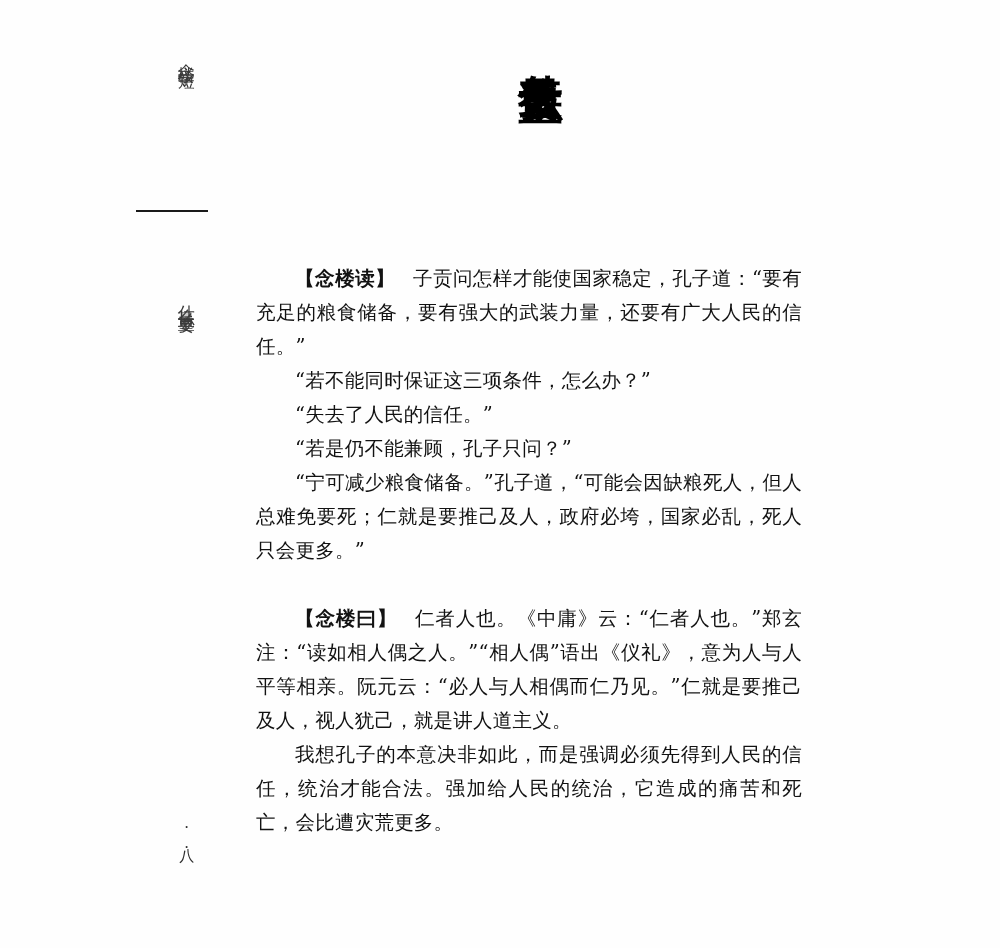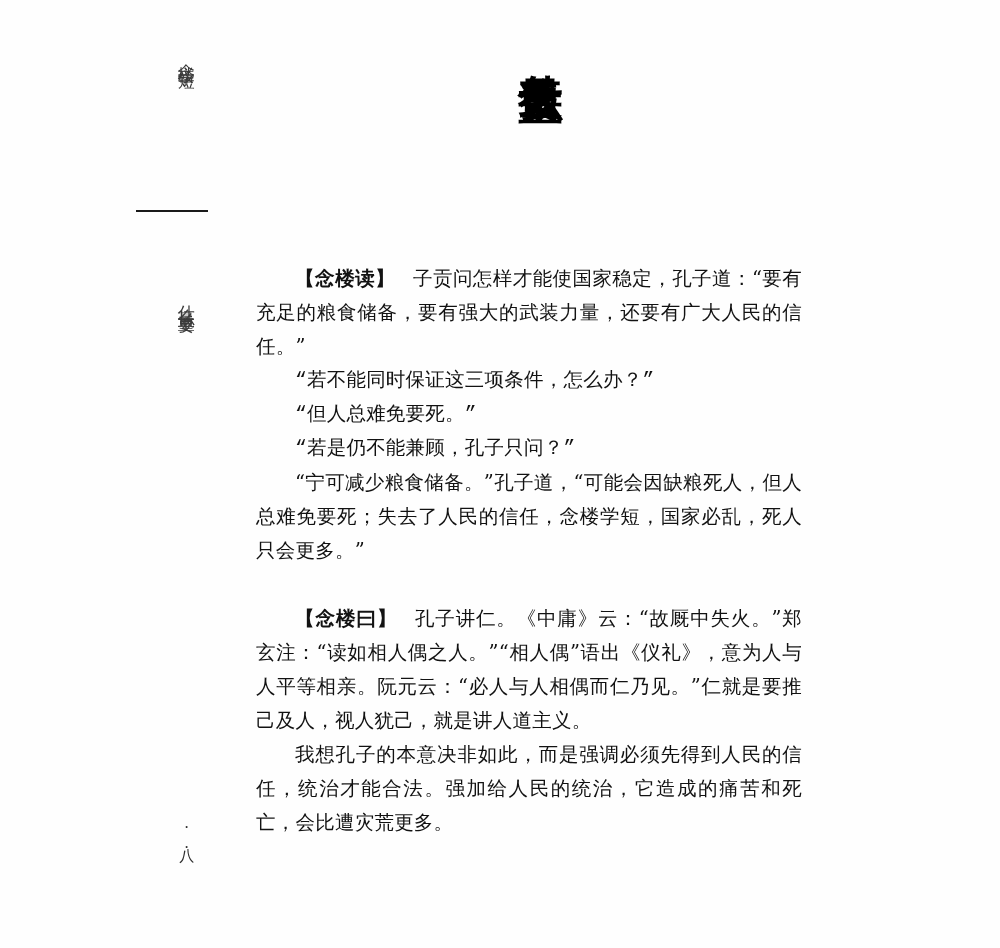--- a/index.html
+++ b/index.html
@@ -113,21 +113,20 @@
     margin: 0;
     color: #121212;
   }
 
   .para.indent {
     text-indent: 2em;
   }
 
   .para.dialogue {
     text-indent: 2em;
-    font-family: Liberation Mono, monospace;
   }
 
   .section-label {
     font-weight: 700;
     letter-spacing: 0.02em;
     margin-right: 0.9em;
   }
 
   .gap {
     height: 34px;
@@ -148,25 +147,25 @@
     <div class="vtext folio">·八·</div>
   </div>
 
   <div class="main-title">什么最重要</div>
 
   <div class="body-col">
 
     <p class="para indent"><span class="section-label">【念楼读】</span><span>子贡问怎样才能使国家稳定，孔子道：“要有充足的粮食储备，要有强大的武装力量，还要有广大人民的信任。”</span></p>
 
     <p class="para dialogue">“若不能同时保证这三项条件，怎么办？”</p>
-    <p class="para dialogue">“但人总难免要死。”</p>
+    <p class="para dialogue">“失去了人民的信任。”</p>
     <p class="para dialogue">“若是仍不能兼顾，孔子只问？”</p>
-    <p class="para indent">“宁可减少粮食储备。”孔子道，“可能会因缺粮死人，但人总难免要死；失去了人民的信任，念楼学短，国家必乱，死人只会更多。”</p>
+    <p class="para indent">“宁可减少粮食储备。”孔子道，“可能会因缺粮死人，但人总难免要死；仁就是要推己及人，政府必垮，国家必乱，死人只会更多。”</p>
 
     <div class="gap"></div>
 
-    <p class="para indent"><span class="section-label">【念楼曰】</span><span>孔子讲仁。《中庸》云：“故厩中失火。”郑玄注：“读如相人偶之人。”“相人偶”语出《仪礼》，意为人与人平等相亲。阮元云：“必人与人相偶而仁乃见。”仁就是要推己及人，视人犹己，就是讲人道主义。</span></p>
+    <p class="para indent"><span class="section-label">【念楼曰】</span><span>仁者人也。《中庸》云：“仁者人也。”郑玄注：“读如相人偶之人。”“相人偶”语出《仪礼》，意为人与人平等相亲。阮元云：“必人与人相偶而仁乃见。”仁就是要推己及人，视人犹己，就是讲人道主义。</span></p>
 
     <p class="para indent">我想孔子的本意决非如此，而是强调必须先得到人民的信任，统治才能合法。强加给人民的统治，它造成的痛苦和死亡，会比遭灾荒更多。</p>
 
   </div>
 
 </div>
 
 </body></html>

